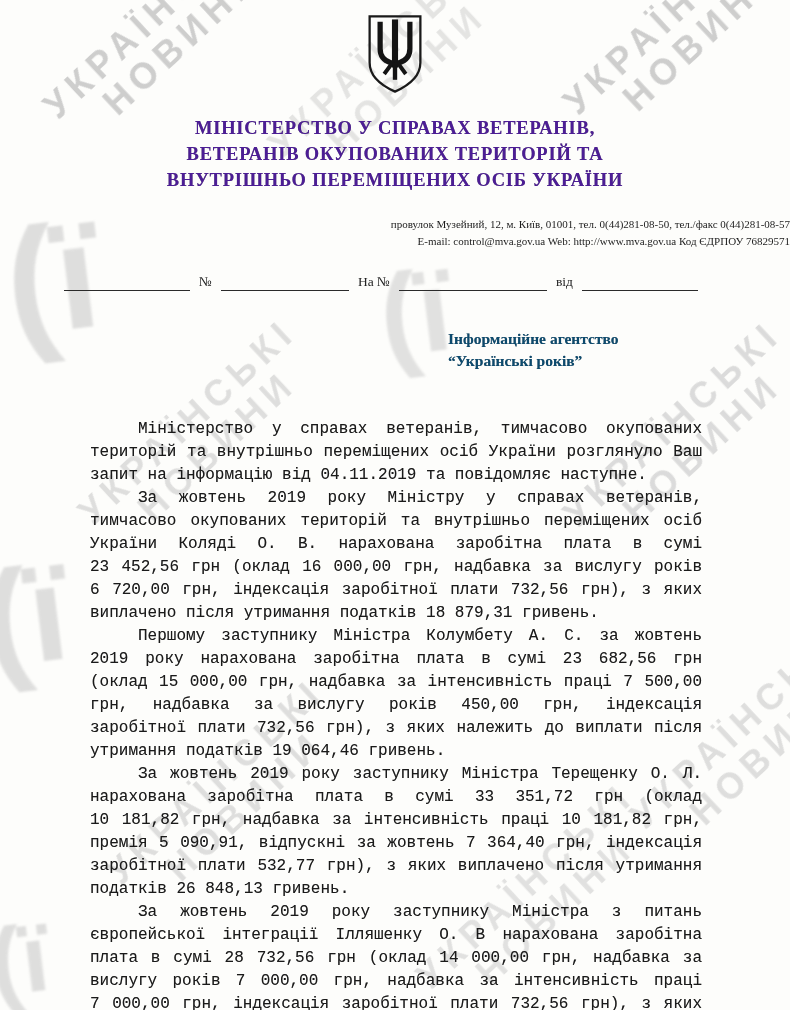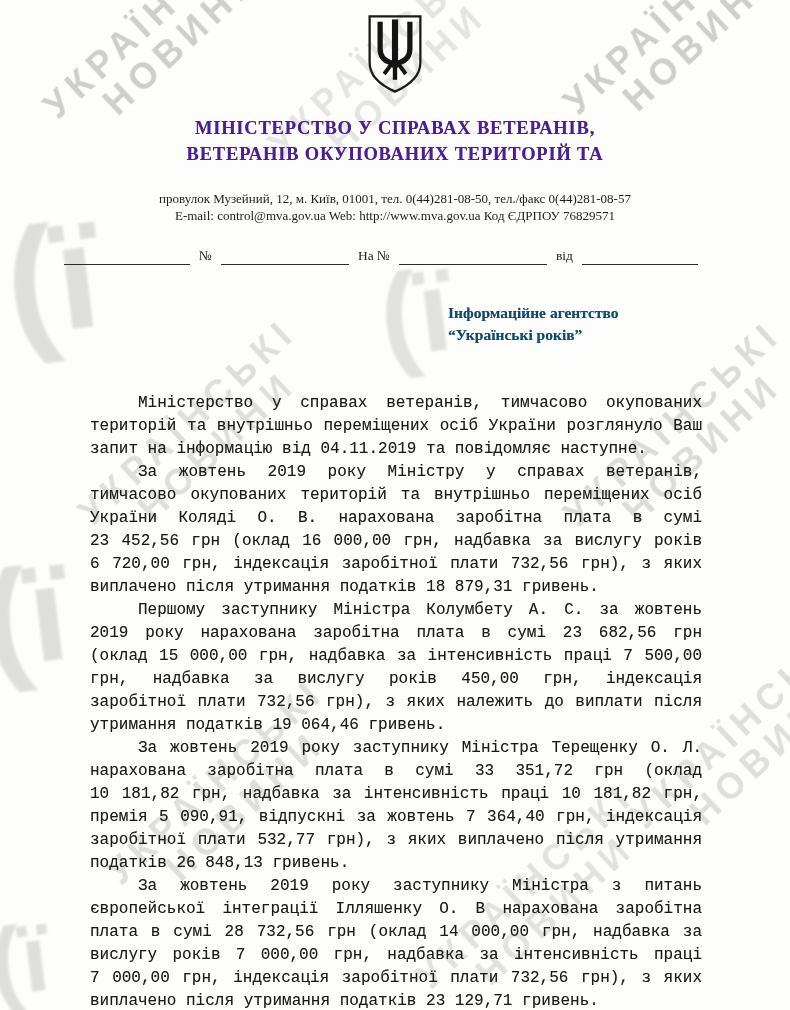--- a/index.html
+++ b/index.html
@@ -63,22 +63,22 @@
     font-weight:bold;
     font-size:18.5px;
     line-height:26px;
     letter-spacing:0.8px;
     color:#4c1d95;
     text-shadow:0 0 0.5px rgba(0,0,0,.45);
   }
 
   .address-block {
     margin-top:23px;
-    text-align:center;
-    font-size:13px;
+    text-align:right;
+    font-size:11px;
     line-height:17px;
     color:#1d1d1d;
   }
 
   .ref-line {
     display:flex;
     align-items:flex-end;
     width:662px;
     margin:24px auto 0;
     font-size:13.5px;
@@ -171,20 +171,21 @@
           <path d="M32 52 L21 67" stroke-width="4.5"></path>
           <path d="M32 52 L43 67" stroke-width="4.5"></path>
           <path d="M32 58 L32 73" stroke-width="5"></path>
         </g>
       </svg>
     </div>
 
     <div class="doc-title">
       <div>МІНІСТЕРСТВО У СПРАВАХ ВЕТЕРАНІВ,</div>
       <div>ВЕТЕРАНІВ ОКУПОВАНИХ ТЕРИТОРІЙ ТА</div>
+      <div>ВНУТРІШНЬО ПЕРЕМІЩЕНИХ ОСІБ УКРАЇНИ</div>
     </div>
 
     <div class="address-block">
       <div>провулок Музейний, 12, м. Київ, 01001, тел. 0(44)281-08-50, тел./факс 0(44)281-08-57</div>
       <div>E-mail: control@mva.gov.ua Web: http://www.mva.gov.ua Код ЄДРПОУ 76829571</div>
     </div>
 
     <div class="ref-line">
       <span class="blank b1"></span>
       <span class="ref-label">№</span>

